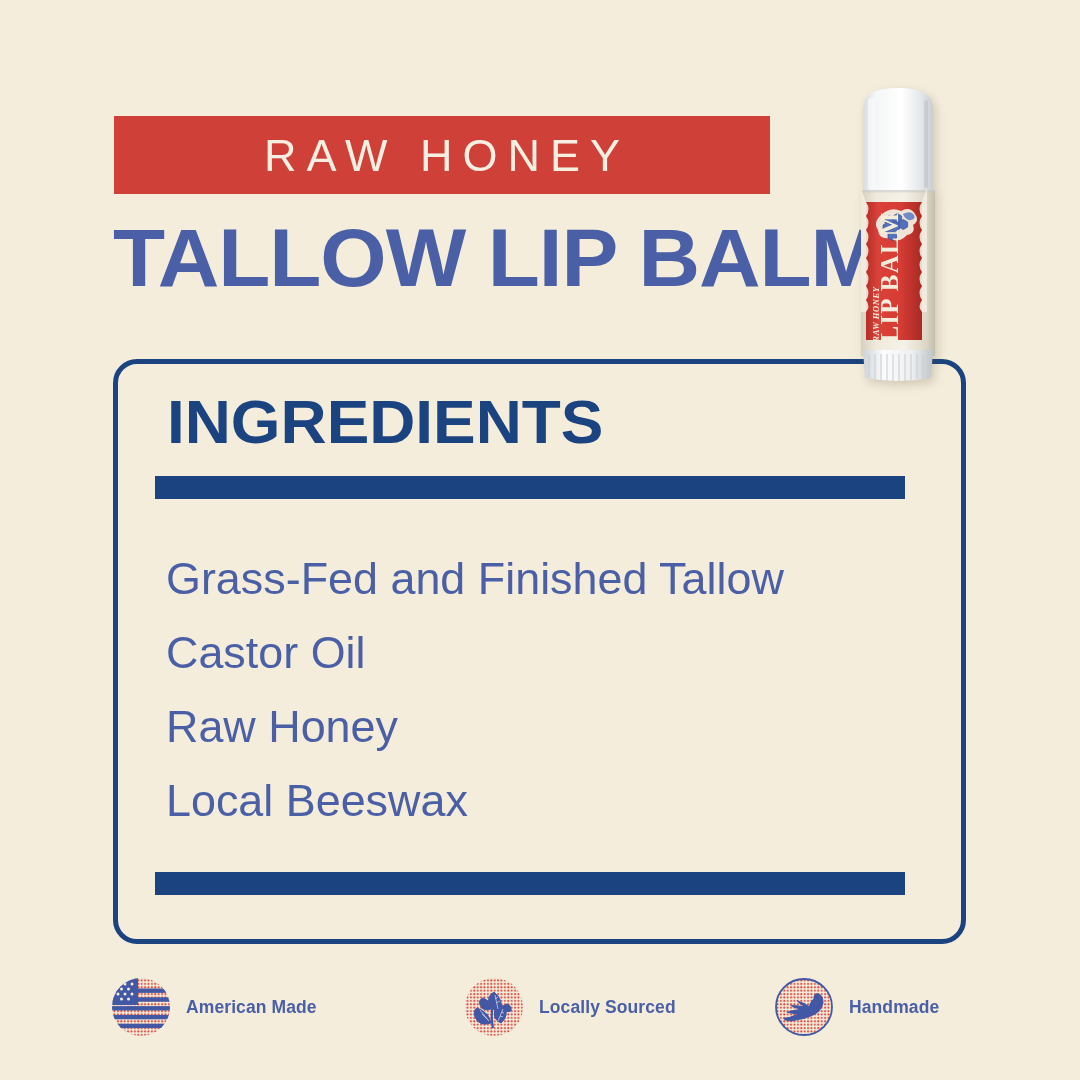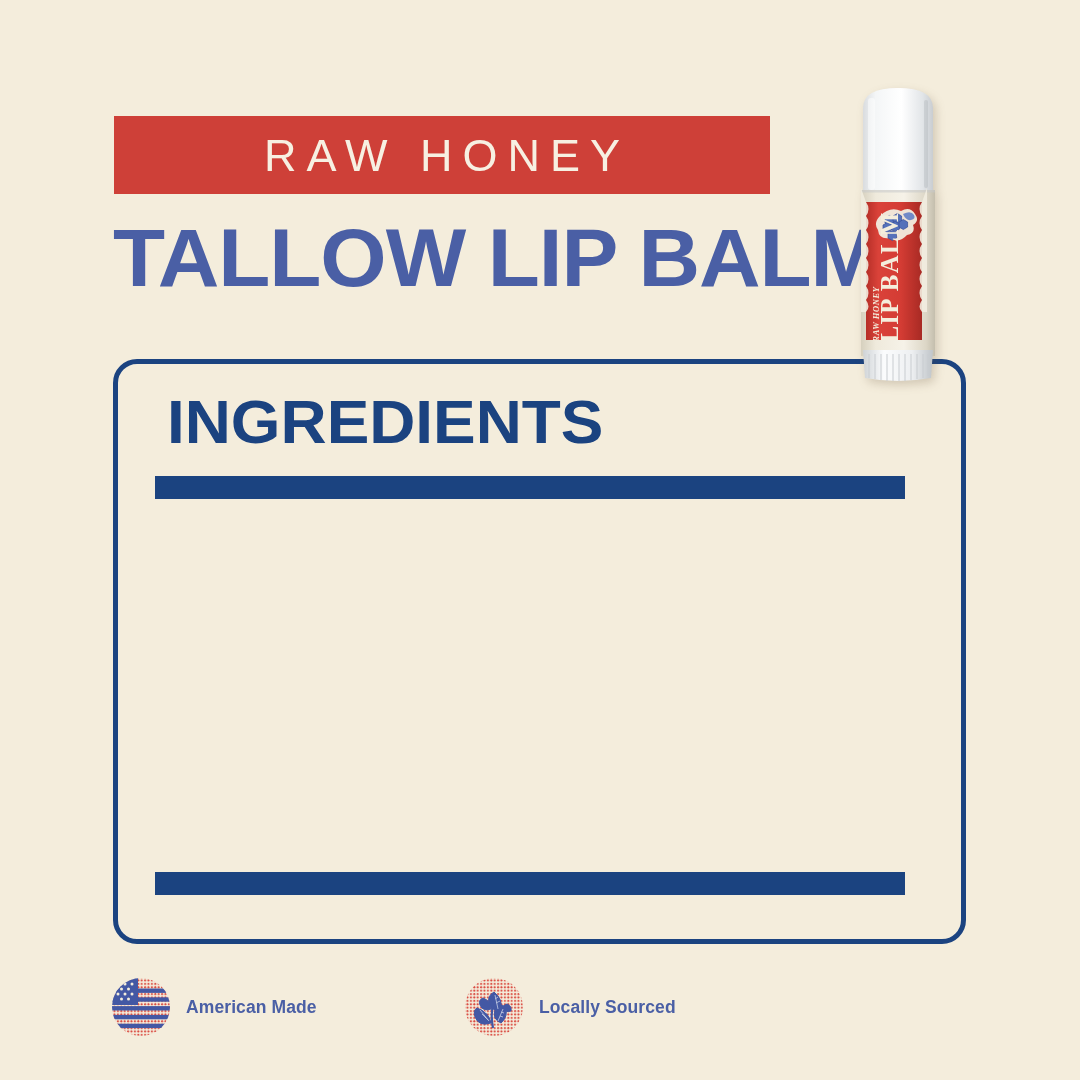--- a/index.html
+++ b/index.html
@@ -247,20 +247,26 @@
     </g>
 
     <rect x="14" y="16" width="7" height="92" fill="#FFFFFF" opacity=".5" rx="3"></rect>
     <rect x="70" y="18" width="4" height="88" fill="#9FA5AA" opacity=".28" rx="2"></rect>
   </svg>
 
   <div class="card"></div>
   <div class="card-heading">INGREDIENTS</div>
   <div class="rule rule-top"></div>
 
+  <div class="ing-list">
+    <div class="ing-item">Grass-Fed and Finished Tallow</div>
+    <div class="ing-item">Castor Oil</div>
+    <div class="ing-item">Raw Honey</div>
+    <div class="ing-item">Local Beeswax</div>
+  </div>
 
   <div class="rule rule-bottom"></div>
 
   <div class="badges">
 
     <div class="badge badge-1">
       <svg class="badge-icon" viewBox="0 0 62 62">
         <defs>
           <pattern id="dots1" width="3.4" height="3.4" patternUnits="userSpaceOnUse">
             <circle cx="1.1" cy="1.1" r="1.0" fill="#D9473D"></circle>
@@ -314,16 +320,30 @@
         </g>
         <g stroke="#DDE2F0" stroke-width="0.8" fill="none" opacity=".85">
           <path d="M17 34 l9 11 M20 34 l3 3 M19 38 l4 4 M22 41 l3 3"></path>
           <path d="M32 19 l3 14 M32 23 l3 -2 M33 27 l4 -2"></path>
           <path d="M40 33 l-5 12 M38 36 l3 1 M37 40 l3 1"></path>
         </g>
       </svg>
       <span class="badge-label">Locally Sourced</span>
     </div>
 
+    <div class="badge badge-3">
+      <svg class="badge-icon" viewBox="0 0 62 62">
+        <defs>
+          <pattern id="dots3" width="3.4" height="3.4" patternUnits="userSpaceOnUse">
+            <circle cx="1.1" cy="1.1" r="1.0" fill="#D9473D"></circle>
+          </pattern>
+        </defs>
+        <circle cx="31" cy="31" r="28" fill="url(#dots3)"></circle>
+        <circle cx="31" cy="31" r="28" fill="none" stroke="#4358A4" stroke-width="1.8"></circle>
+        <path d="M46 19 q6 3 4 10 q-2 7 -11 11 q-9 4 -19 5 q-8 1 -10 -3 q8 -1 14 -4 q-7 0 -11 -2 q6 -2 13 -3 q-6 -1 -9 -4 q7 0 13 1 q-5 -3 -7 -6 q7 2 13 6 q2 -7 10 -11 z" fill="#4358A4"></path>
+        <path d="M44 17 q7 2 6 9 q-6 3 -9 -2 q-2 -5 3 -7 z" fill="#4358A4"></path>
+      </svg>
+      <span class="badge-label">Handmade</span>
+    </div>
 
   </div>
 
 </div>
 
 </body></html>

